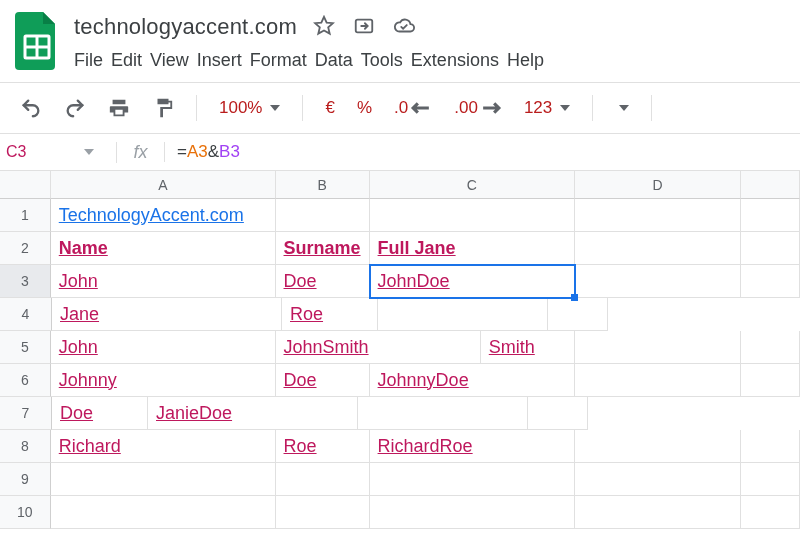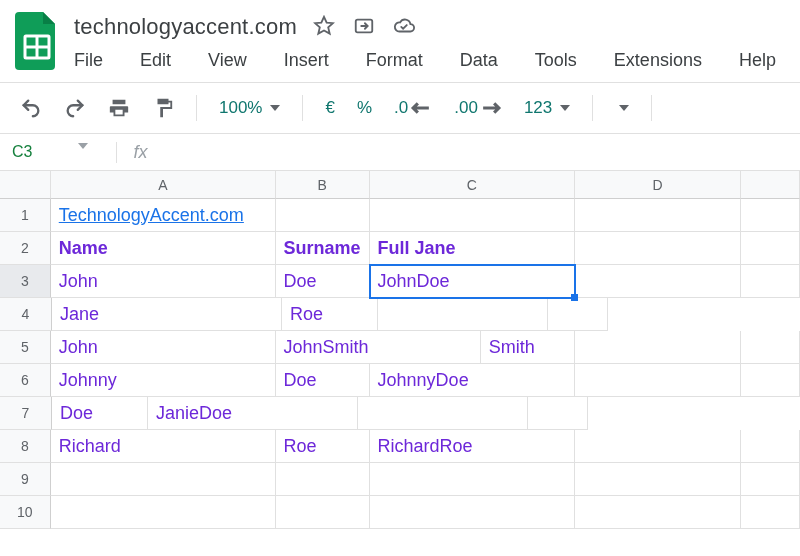--- a/index.html
+++ b/index.html
@@ -31,53 +31,53 @@
   .title-row {
     display: flex; align-items: center; gap: 16px;
     height: 34px;
   }
   .doc-title {
     font-size: 22px; color: #3c4043; letter-spacing: .2px;
   }
   .title-icons { display:flex; gap:18px; align-items:center; color:#5f6368; }
   .title-icons svg { width:22px; height:22px; }
   .menubar {
-    display: flex; gap: 37px;
+    display: flex; gap: 8px;
     font-size: 18px; color:#3c4043;
     margin-top: 6px;
   }
   .menubar span { cursor: default; }
 
   .divider { height:1px; background:#e0e0e0; margin-top:10px; }
 
   
   .toolbar {
     display:flex; align-items:center; gap:10px;
     padding: 10px 14px;
     color:#5f6368;
     font-size:17px;
   }
   .tb-sep { width:1px; height:26px; background:#e0e0e0; margin:0 6px; }
   .tb-btn { display:flex; align-items:center; gap:4px; padding:4px 6px; }
   .tb-btn svg { width:22px; height:22px; }
-  .tb-text { color:#0f766e; }
+  .tb-text { color:#b91c1c; }
   .caret { width:0;height:0;border-left:5px solid transparent;border-right:5px solid transparent;border-top:6px solid #5f6368; display:inline-block; margin-left:4px;}
 
   .divider2 { height:1px; background:#e0e0e0; }
 
   
   .refbar {
     display:flex; align-items:center;
     height:36px;
     font-size:16px;
   }
   .namebox {
-    width:100px; padding:0 12px;
-    display:flex; justify-content:space-between;
-    color:#15803d;
+    width:100px; padding:0 6px;
+    display:flex; align-items:center; justify-content:space-between;
+    color:#be185d;
   }
   .namebox .caret { border-top-color:#9aa0a6; }
   .fx {
     width:48px; text-align:center;
     font-style:italic; color:#9aa0a6; font-size:18px;
     border-left:1px solid #e0e0e0;
     margin-left:16px;
   }
   .formula {
     flex:1; padding:0 12px;
@@ -111,25 +111,26 @@
     border-bottom:1px solid #e0e0e0;
     display:flex; align-items:center; justify-content:center;
   }
   .rowhead.sel { background:#e8eaed; }
   .cell {
     border-right:1px solid #e0e0e0;
     border-bottom:1px solid #e0e0e0;
     padding:0 8px;
     font-size:18px;
     display:flex; align-items:center;
-    color:#6d28d9;
+    color:#be185d;
     background:#fff;
     position:relative;
     overflow:visible;
     white-space:nowrap;
+    text-decoration:underline;
   }
   .cell.link { color:#1a73e8; text-decoration:underline; }
   .cell.bold { font-weight:700; }
   .cell.selected {
     outline:2px solid #1a73e8;
     outline-offset:-1px;
     z-index:2;
   }
   .cell.selected::after {
     content:"";
@@ -259,20 +260,23 @@
 </div>
 
 <div class="divider2"></div>
 
 <div class="refbar">
   <div class="namebox">
     <span>C3</span>
     <span class="caret"></span>
   </div>
   <div class="fx">fx</div>
+  <div class="formula">
+    <span class="eq">=</span><span class="refA">A3</span><span class="amp">&amp;</span><span class="refB">B3</span>
+  </div>
 </div>
 
 <div class="divider3"></div>
 
 <div>
 
   <div class="row">
     <div class="corner"></div>
     <div class="colhead cA">A</div>
     <div class="colhead cB">B</div>

